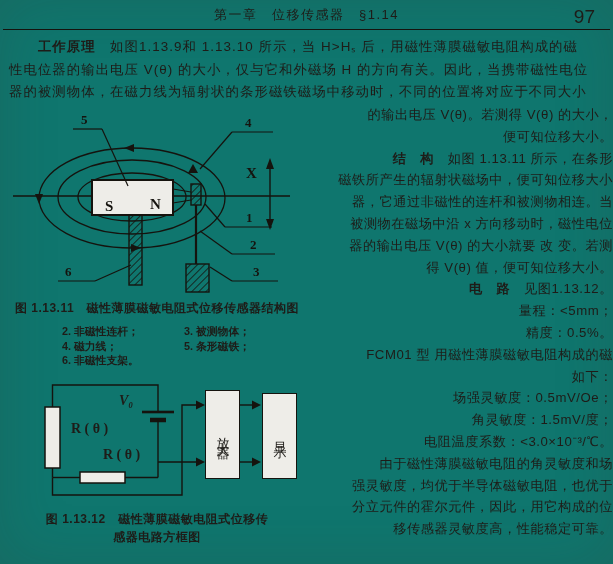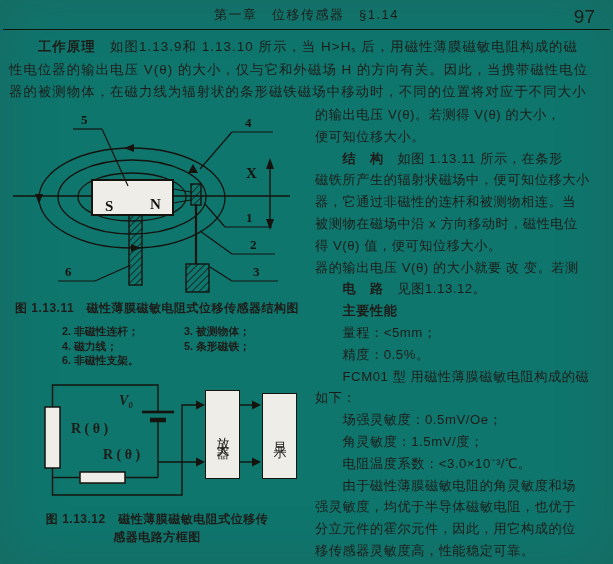--- a/index.html
+++ b/index.html
@@ -6,21 +6,21 @@
   .page{
     position:relative;width:613px;height:564px;overflow:hidden;
     background:#0f766e;color:#1e1c18;
     font-family:"Liberation Sans",sans-serif;
     box-shadow:inset 0 0 60px rgba(60,55,45,.18);
   }
   .hdr{position:absolute;top:6px;left:0;right:0;text-align:center;font-size:13px;letter-spacing:1.5px;}
   .pgnum{position:absolute;top:6px;right:18px;font-size:19px;}
   .rule{position:absolute;top:29px;left:3px;right:3px;border-top:1.6px solid #15130e;}
   .intro{position:absolute;top:36px;left:9px;width:600px;font-size:13.4px;line-height:22.6px;letter-spacing:1.05px;white-space:nowrap;}
-  .rcol{position:absolute;top:104px;left:315px;width:298px;font-size:13.2px;line-height:21.8px;letter-spacing:.55px;white-space:nowrap;}
+  .rcol{position:absolute;top:104px;left:315px;width:298px;font-size:13.2px;line-height:21.8px;letter-spacing:.55px;white-space:nowrap;text-align:right;}
   .tline b{font-weight:700;margin-top:12px;}
   .figsvg{position:absolute;left:3px;top:112px;}
   .cap1{position:absolute;top:300px;left:4px;width:306px;text-align:center;font-size:12px;font-weight:700;letter-spacing:.5px;white-space:nowrap;}
   .legend{position:absolute;top:324px;left:62px;width:225px;display:grid;grid-template-columns:122px 103px;font-size:10.8px;font-weight:700;line-height:14.6px;}
   .fig2{position:absolute;left:33px;top:383px;width:272px;height:122px;}
   .fig2 svg{position:absolute;left:0;top:0;}
   .blockbox{
     position:absolute;border:1.6px solid #15130e;background:#eeede8;
     display:flex;align-items:center;justify-content:center;
     writing-mode:vertical-rl;text-orientation:upright;
@@ -60,27 +60,26 @@
       <div class="tline"><b></b><span>便可知位移大小。</span></div>
 
       <div class="tline"><b>　　结　构</b><span>　如图 1.13.11 所示，在条形</span></div>
 
       <div class="tline"><b></b><span>磁铁所产生的辐射状磁场中，便可知位移大小</span></div>
 
       <div class="tline"><b></b><span>器，它通过非磁性的连杆和被测物相连。当</span></div>
 
       <div class="tline"><b></b><span>被测物在磁场中沿 x 方向移动时，磁性电位</span></div>
 
+      <div class="tline"><b></b><span>器的输出电压 V(θ) 的大小就要 改 变。若测</span></div>
+
       <div class="tline"><b></b><span>得 V(θ) 值，便可知位移大小。</span></div>
 
-      <div class="tline"><b></b><span>器的输出电压 V(θ) 的大小就要 改 变。若测</span></div>
-
       <div class="tline"><b>　　电　路</b><span>　见图1.13.12。</span></div>
 
-      <div class="tline"><b>　　主要性能</b><span></span></div>
 
       <div class="tline"><b></b><span>　　量程：&lt;5mm；</span></div>
 
       <div class="tline"><b></b><span>　　精度：0.5%。</span></div>
 
       <div class="tline"><b></b><span>　　FCM01 型 用磁性薄膜磁敏电阻构成的磁</span></div>
 
       <div class="tline"><b></b><span>如下：</span></div>
 
       <div class="tline"><b></b><span>　　场强灵敏度：0.5mV/Oe；</span></div>

